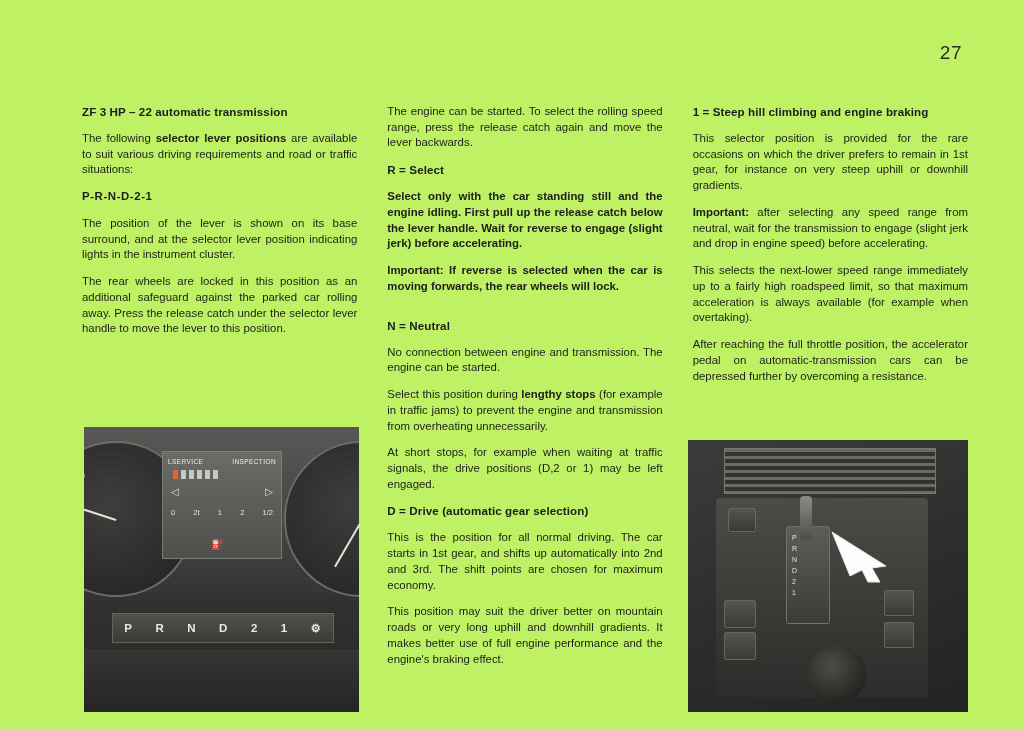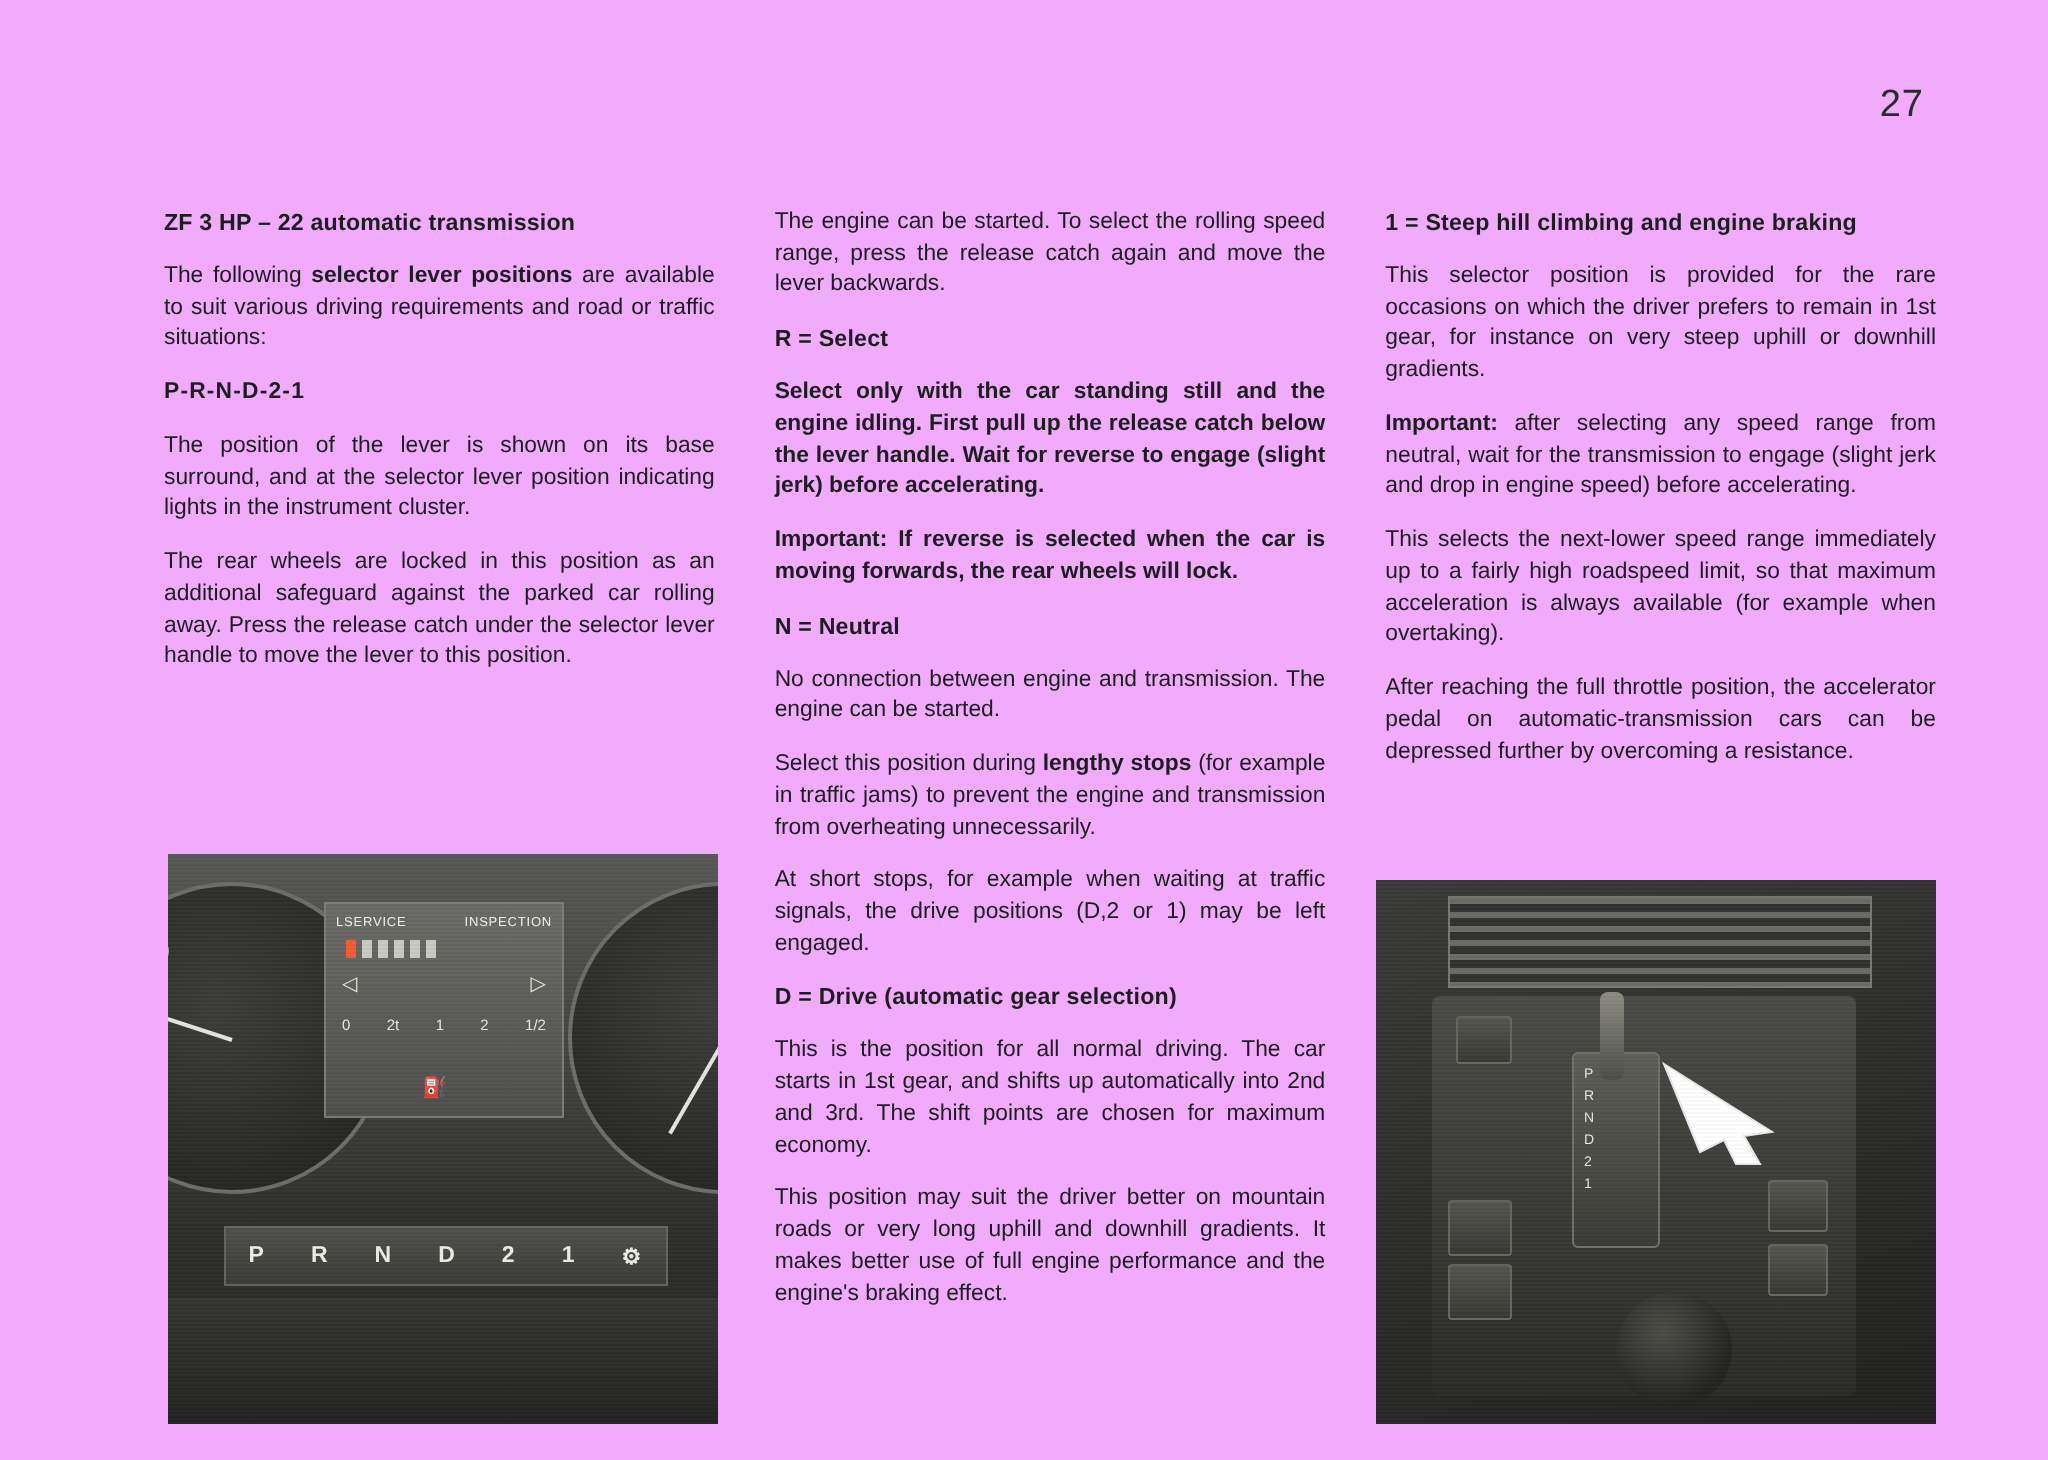--- a/index.html
+++ b/index.html
@@ -11,21 +11,21 @@
     width: 1024px;
     height: 730px;
     position: relative;
     font-family: "Liberation Sans", sans-serif;
     color: #1a1a1a;
     overflow: hidden;
   }
   .page {
     position: absolute;
     inset: 0;
-    background: #f0abfc;
+    background: #bef264;
   }
   .page-number {
     position: absolute;
     top: 42px;
     right: 62px;
     font-size: 19px;
     color: #2a2a2a;
     letter-spacing: 0.5px;
   }
   .columns {
@@ -39,21 +39,21 @@
   .col {
     width: 276px;
   }
   .col p, .col h3, .col h4 {
     margin: 0 0 11px 0;
     font-size: 11.4px;
     line-height: 1.38;
     text-align: justify;
     color: #1d1d1d;
   }
-  .col .tight { margin-bottom: 11px; }
+  .col .tight { margin-bottom: 23px; }
   h3.heading, h4.subheading {
     font-weight: bold;
     font-size: 11.6px;
     letter-spacing: 0.1px;
     text-align: left;
   }
   .centered {
     text-align: right;
     font-weight: bold;
     letter-spacing: 0.6px;

